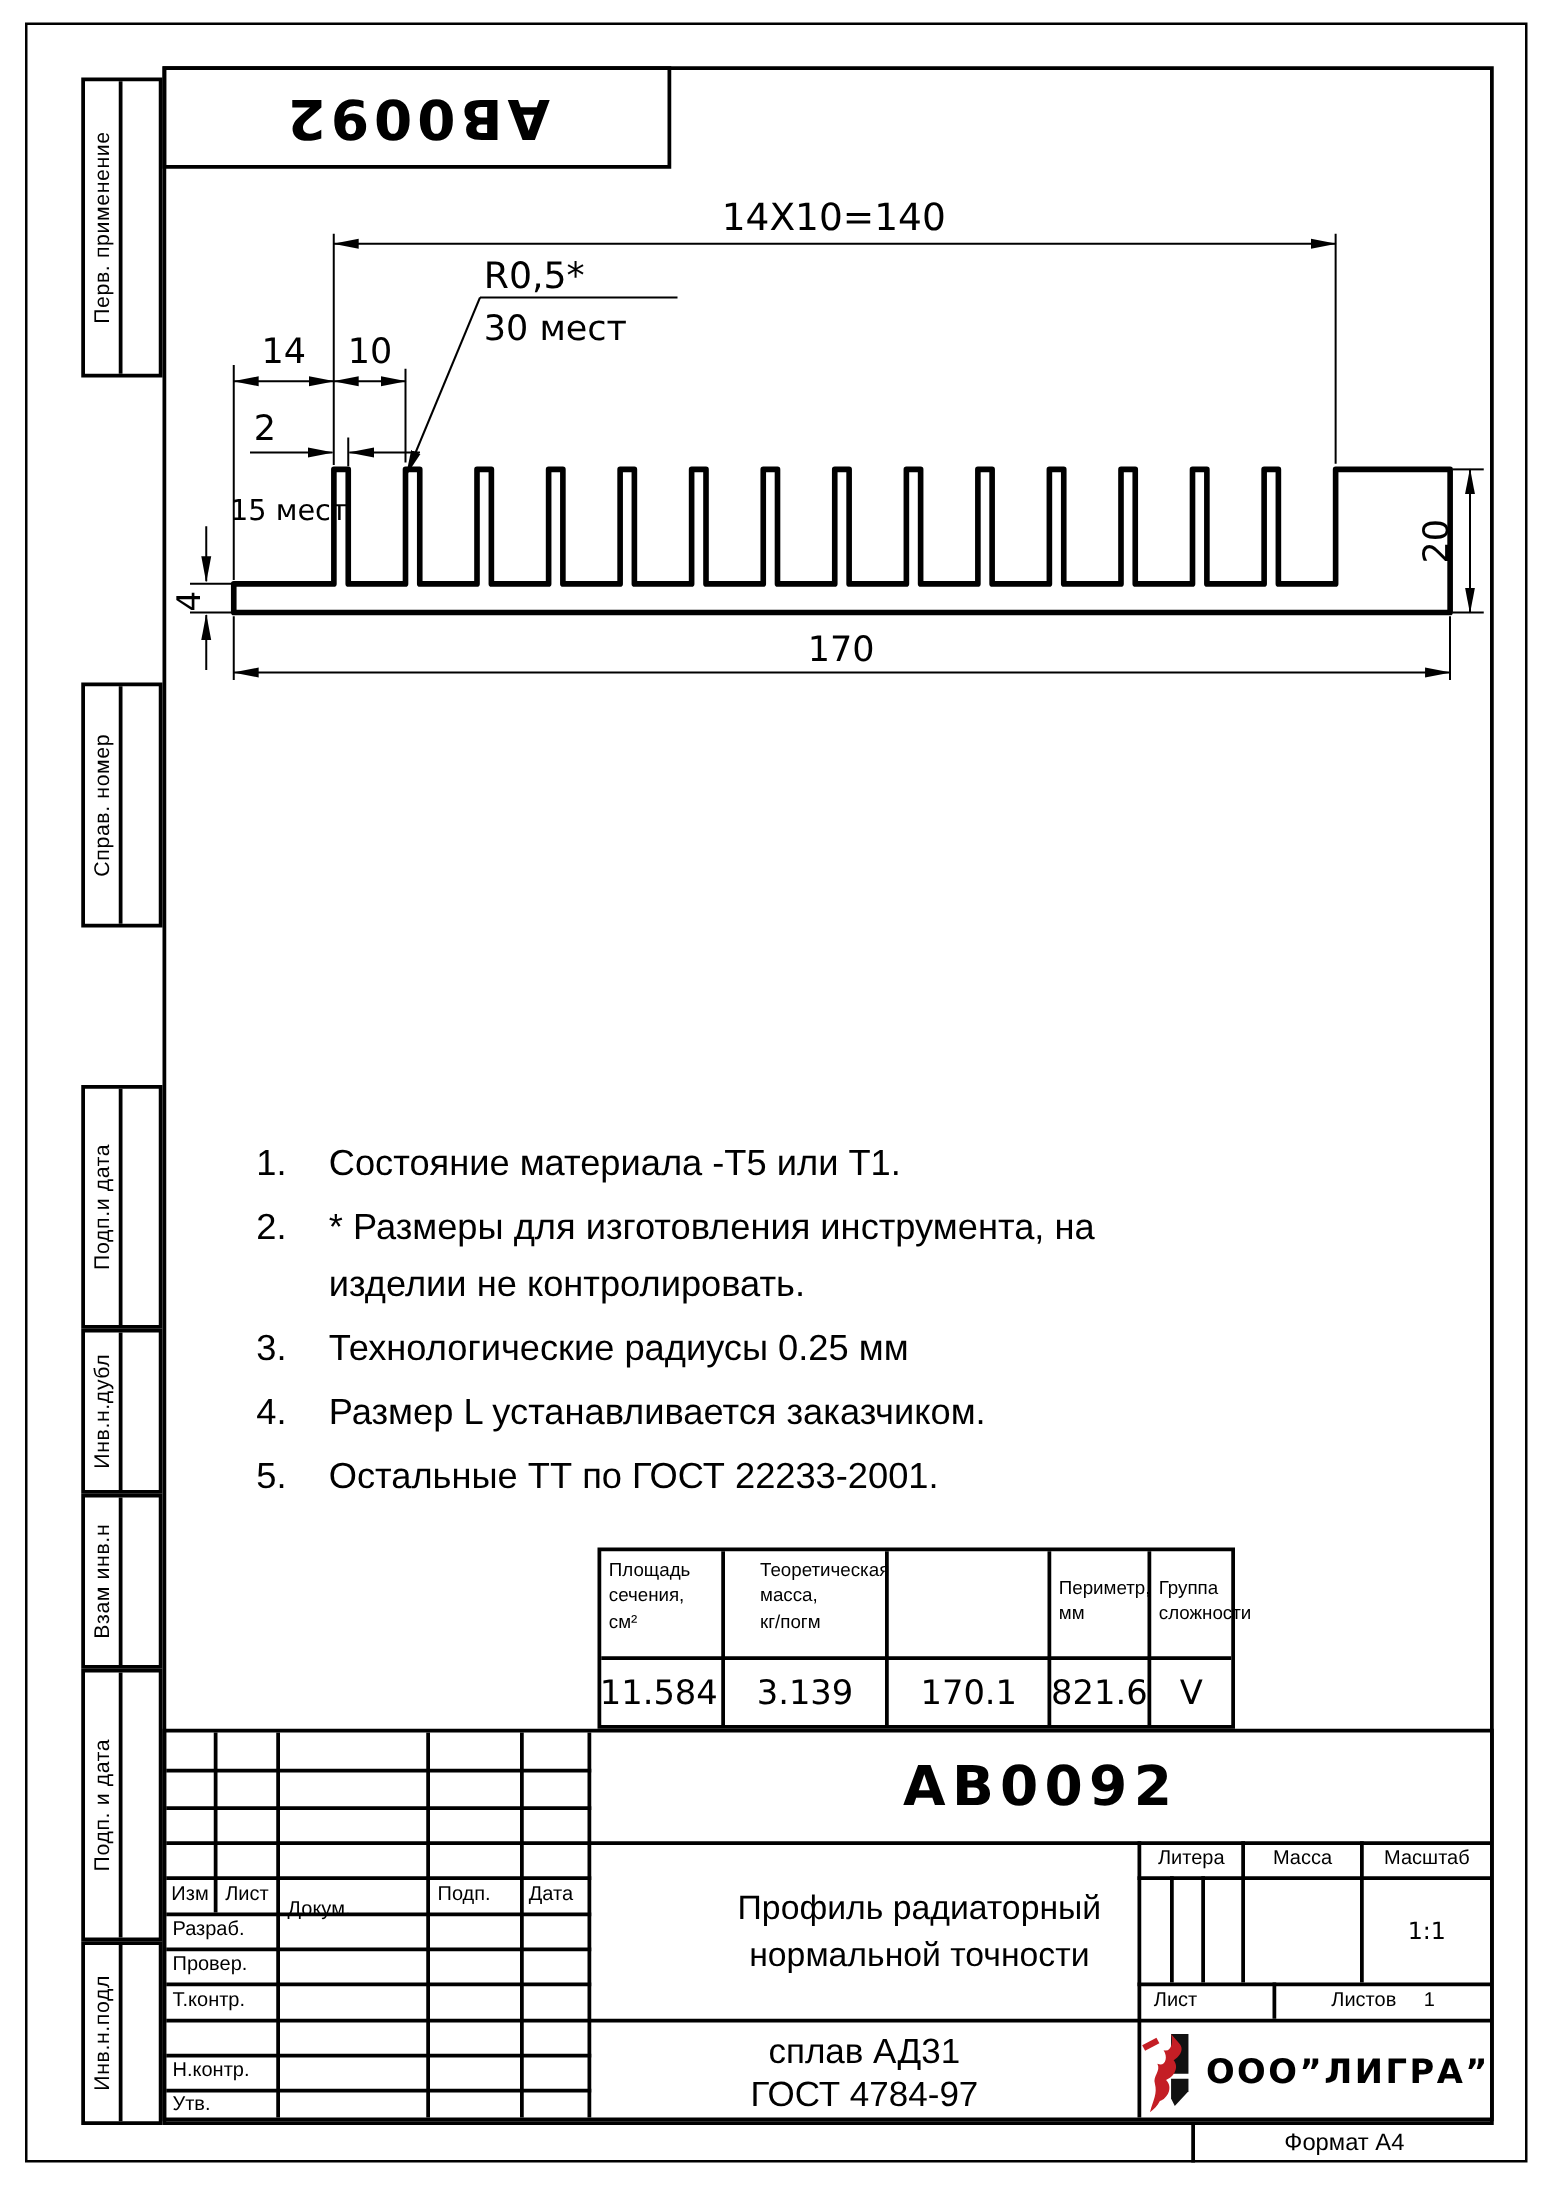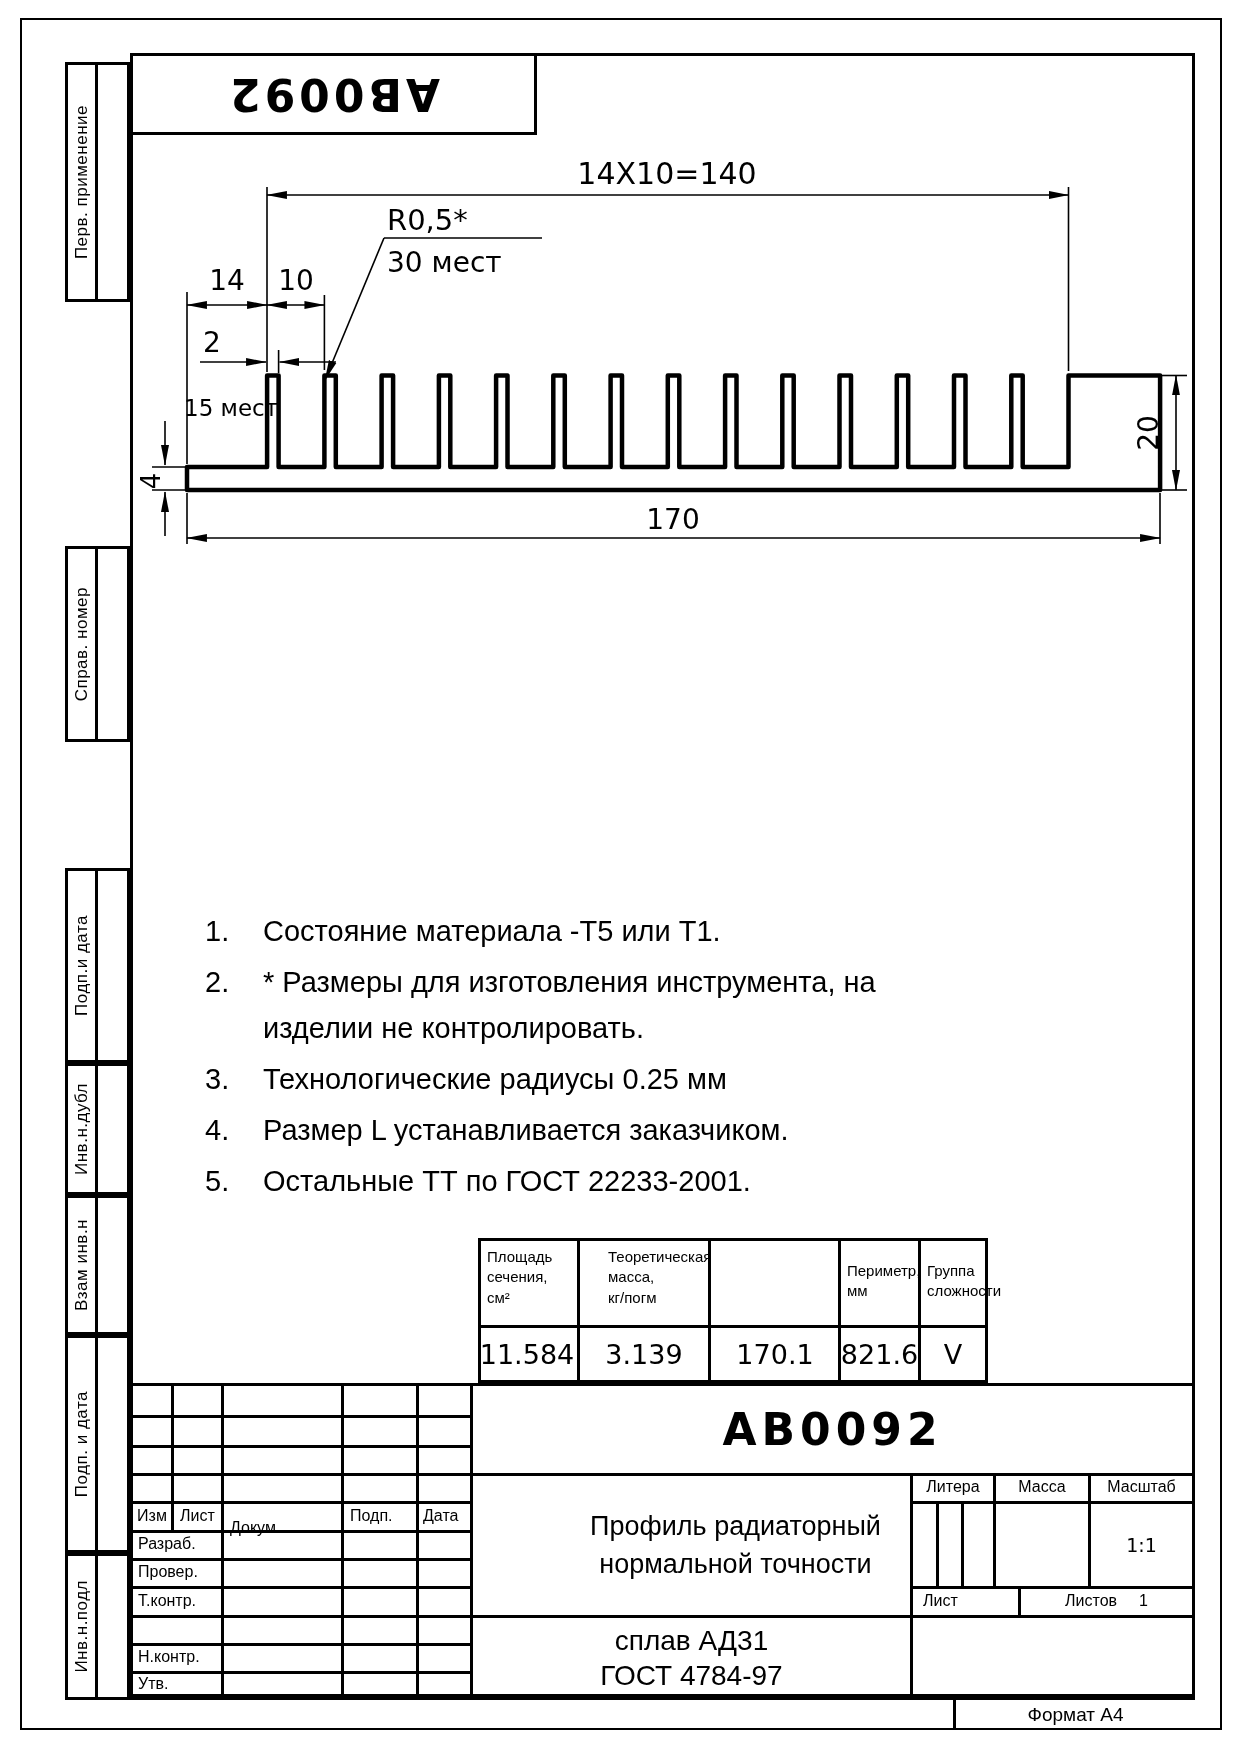--- a/index.html
+++ b/index.html
@@ -224,16 +224,25 @@
   <div class="celll" style="position:absolute;left:888px;top:200px;width:171px;height:29px;font-size:16px;justify-content:center;gap:22px;">
     <span>Листов</span>
     <span>1</span>
   </div>
 
   <div class="cellc" style="position:absolute;left:340px;top:232px;width:437px;height:79px;flex-direction:column;font-size:28px;line-height:1.25;">
     <span>сплав АД31</span>
     <span>ГОСТ 4784-97</span>
   </div>
 
+  <div class="cellc" style="position:absolute;left:780px;top:232px;width:279px;height:79px;gap:10px;">
+    <svg width="42" height="66" viewBox="0 0 42 66">
+      <rect x="24" y="2" width="14" height="32" fill="#111"></rect>
+      <polygon points="24,38 38,38 38,48 27,60 24,54" fill="#111"></polygon>
+      <path fill="#c41e25" d="M7,65 C10,54 13,50 11,42 C9,36 16,32 13,26 C19,29 22,21 18,15 C24,17 26,9 24,2 L31,10 C35,15 30,21 26,23 C31,29 26,37 20,39 C26,45 21,54 15,56 C13,60 10,63 7,65 Z"></path>
+      <rect x="1" y="8" width="13" height="5" transform="rotate(-28 7 10)" fill="#c41e25"></rect>
+    </svg>
+    <span style="font-size:27px;font-weight:bold;letter-spacing:2px;font-family:'DejaVu Sans',sans-serif;">ООО”ЛИГРА”</span>
+  </div>
 </div>
 
 <div class="ln" style="left:953px;top:1700px;width:3px;height:30px;"></div>
 <div class="abs cellc" style="left:956px;top:1701px;width:239px;height:28px;font-size:19px;">Формат А4</div>
 
 </body></html>

